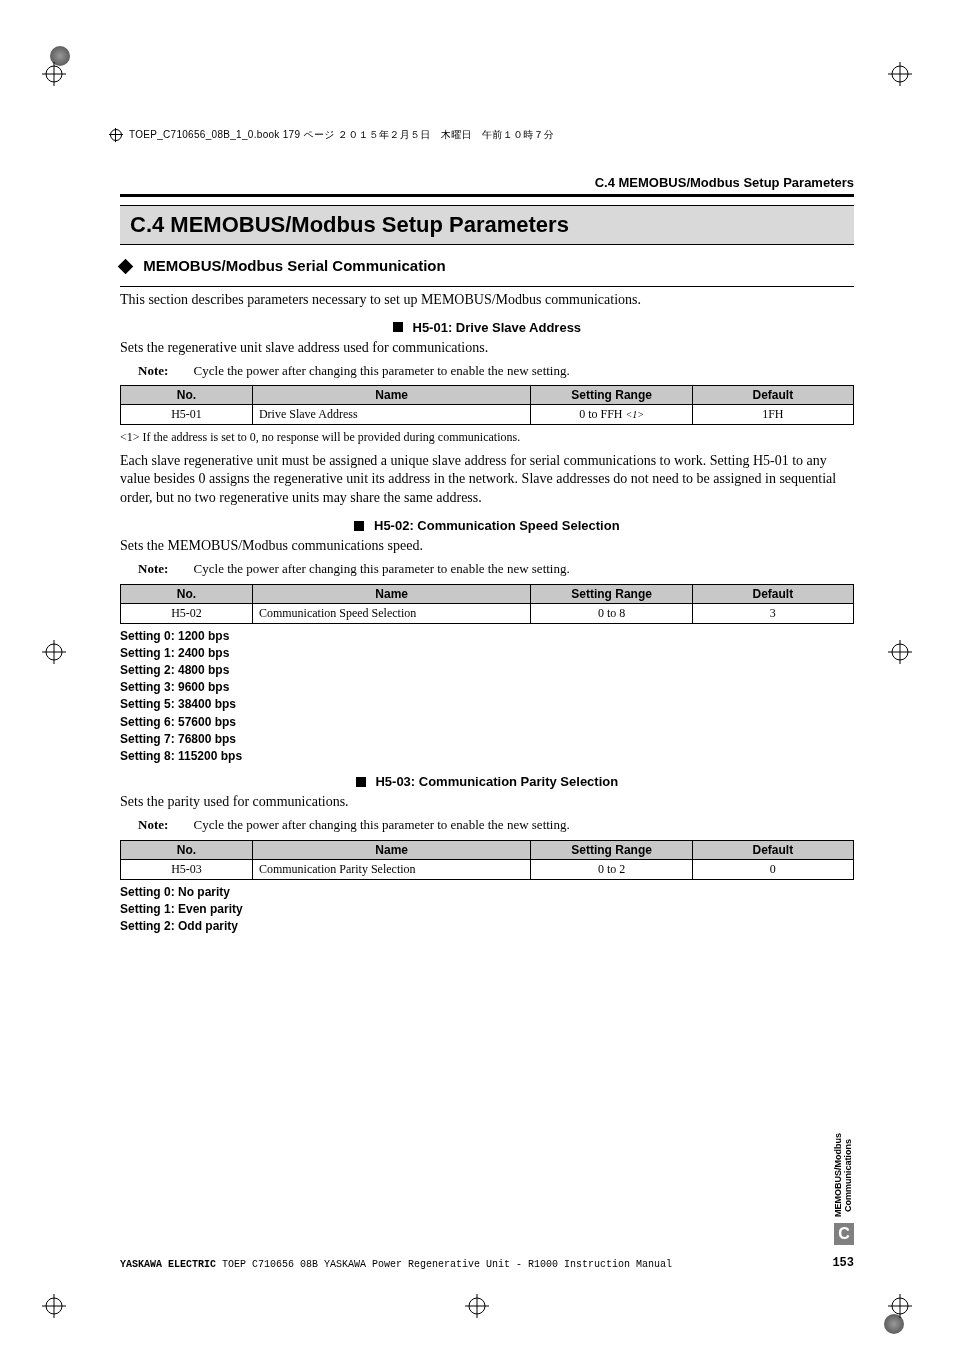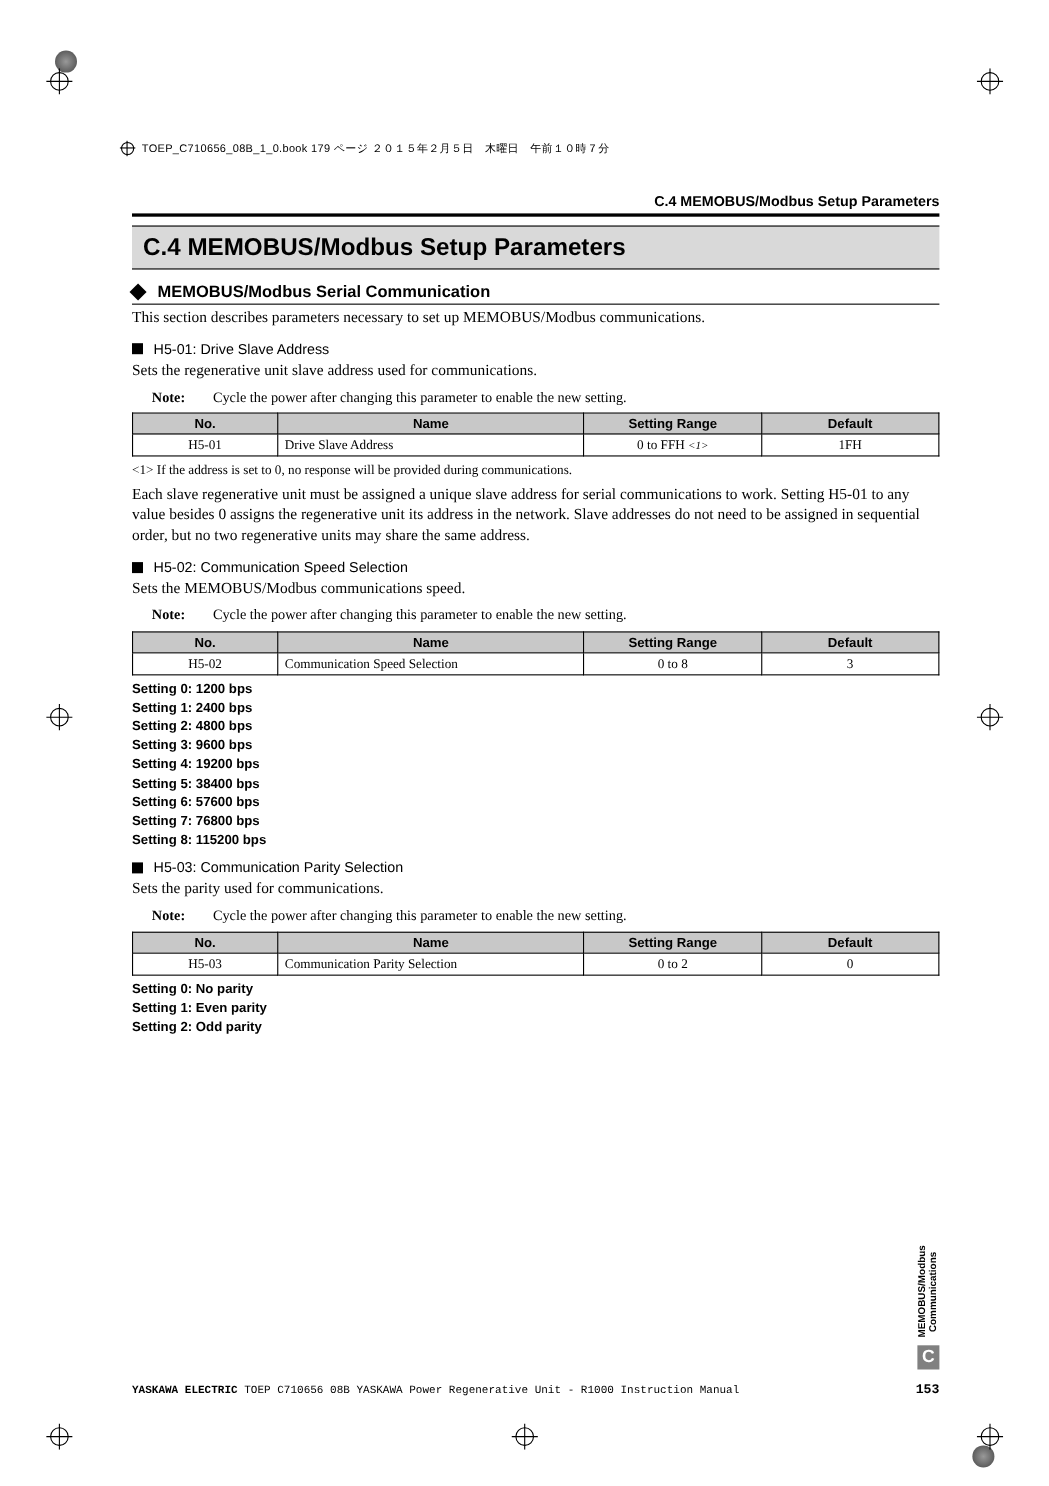--- a/index.html
+++ b/index.html
@@ -76,33 +76,34 @@
     margin: 6px 0 10px 0;
     border-top: 1px solid #000;
     border-bottom: 1px solid #000;
   }
   .sub1 {
     font-family: Arial, sans-serif;
     font-size: 15px;
     font-weight: bold;
     margin: 12px 0 4px 0;
     border-bottom: 1px solid #000;
-    padding-bottom: 2px;
+    padding-bottom: 12px;
   }
   .sub1 .diamond {
     display:inline-block; width:11px; height:11px;
     background:#000; transform: rotate(45deg);
     margin-right:8px; vertical-align: middle;
     position: relative; top:-1px;
   }
   .sub2 {
     font-family: Arial, sans-serif;
     font-size: 13px;
-    font-weight: normal;
+    font-weight: bold;
     margin: 10px 0 4px 0;
+    text-align: center;
   }
   .sub2 .sq {
     display:inline-block; width:10px; height:10px;
     background:#000; margin-right:6px;
     vertical-align: middle; position:relative; top:-1px;
   }
   p { margin: 4px 0; line-height: 1.35; }
   .note { margin: 4px 0 6px 18px; font-size: 13px; }
   .note b { font-family: "Times New Roman", serif; font-weight: bold; margin-right: 22px; }
   table.param {
@@ -269,21 +270,20 @@
       <td>0 to 8</td>
       <td>3</td>
     </tr>
   </tbody>
     </table>
   <div class="setting-list">
     <p>Setting 0: 1200 bps</p>
     <p>Setting 1: 2400 bps</p>
     <p>Setting 2: 4800 bps</p>
     <p>Setting 3: 9600 bps</p>
-    <p>Setting 4: 19200 bps</p>
     <p>Setting 5: 38400 bps</p>
     <p>Setting 6: 57600 bps</p>
     <p>Setting 7: 76800 bps</p>
     <p>Setting 8: 115200 bps</p>
   </div>
 
   <div class="sub2">
     <span class="sq"></span>
     <span>H5-03: Communication Parity Selection</span>
   </div>

